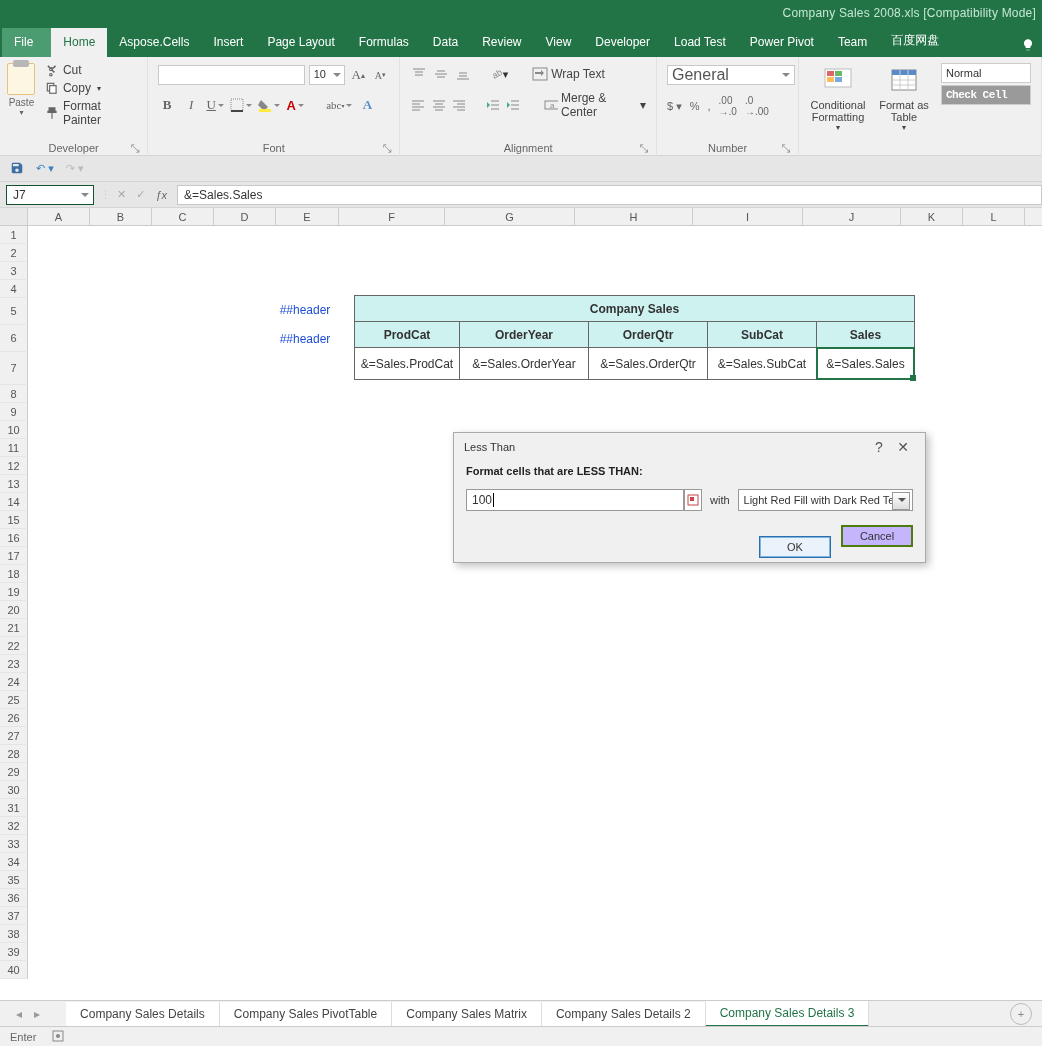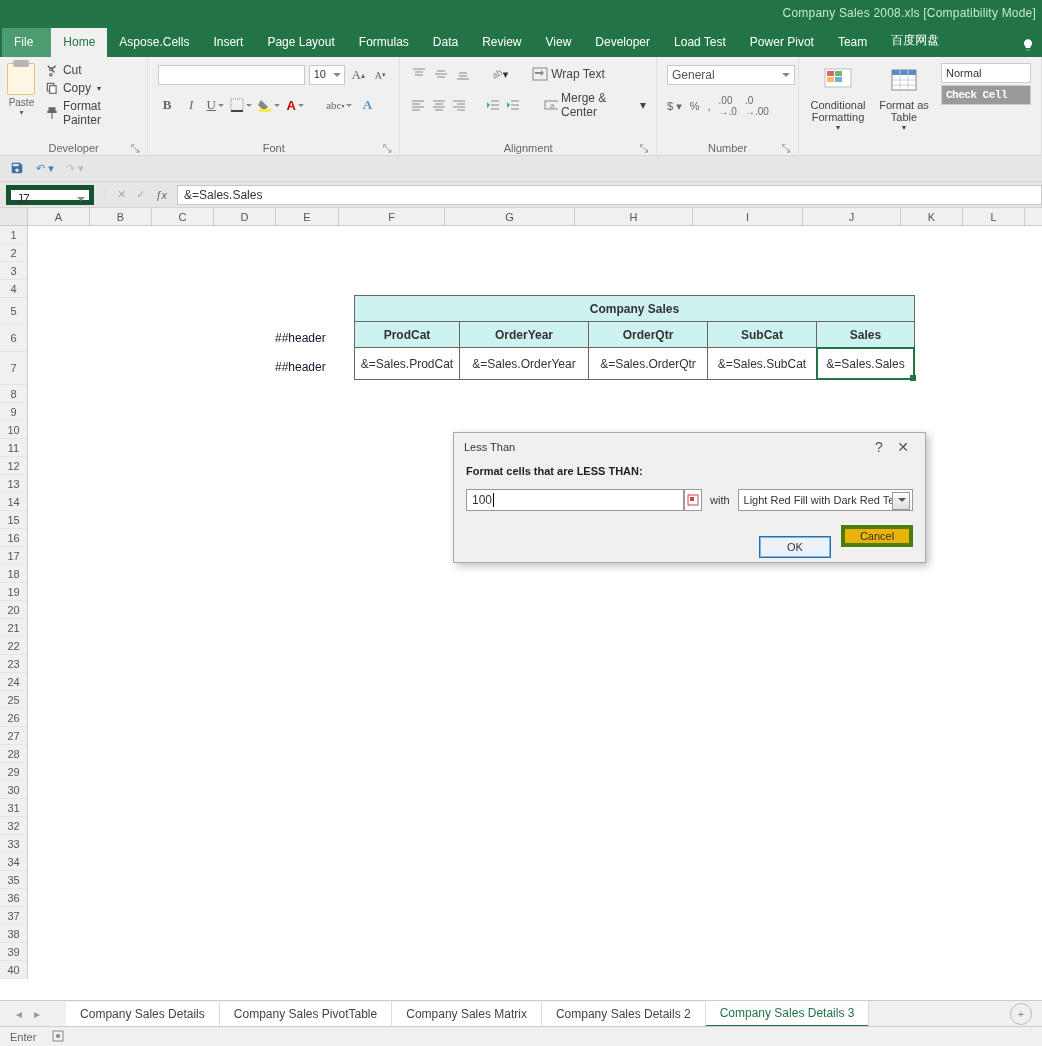--- a/index.html
+++ b/index.html
@@ -41,54 +41,54 @@
 .font .btn { min-width:18px; height:20px; display:flex; align-items:center; justify-content:center; color:#666; font-size:13px; font-family:"Times New Roman",serif;}
 .font .btn.caret::after{content:"";margin-left:2px;border:3px solid transparent;border-top-color:#888;position:relative;top:2px;}
 
 
 .align .row1, .align .row2 { display:flex; gap:4px; align-items:center; margin:4px 0;}
 .align .b { width:18px; height:18px; display:flex; align-items:center; justify-content:center; }
 .align .merge { display:flex; align-items:center; gap:3px; font-size:12px; color:#444;}
 
 
 .number .row1 { margin:4px 0 10px 0;}
-.number .combo { width:128px; height:20px; background:#fff; border:1px solid #c8c8c8; display:flex; align-items:center; padding:0 4px; font-size:12px; color:#555; position:relative;}
+.number .combo { width:128px; height:20px; background:#fff; border:1px solid #c8c8c8; display:flex; align-items:center; padding:0 4px; font-size:16px; color:#555; position:relative;}
 .number .combo::after{content:"";position:absolute;right:4px;top:7px;border:4px solid transparent;border-top-color:#888;}
 .number .row2 { display:flex; gap:8px; align-items:center; color:#666;}
 
 
 .styles .body { gap:8px; }
 .styles .bigbtn { width:58px; text-align:center; font-size:11px; color:#444; padding-top:2px;}
 .styles .bigbtn .ic { height:34px; display:flex; align-items:center; justify-content:center; }
 .styles .list { display:flex; flex-direction:column; gap:2px; }
 .styles .styleitem { width:90px; height:20px; border:1px solid #ccc; background:#fff; display:flex; align-items:center; padding:0 4px; font-size:11px;}
 .styles .styleitem.check { background:#9a9a9a; color:#fff; font-family:"Courier New",monospace; font-weight:bold; letter-spacing:-0.5px;}
 
 
 .qat { height:26px; background:#e6e6e6; display:flex; align-items:center; padding:0 10px; gap:12px; border-bottom:1px solid #d4d4d4;}
 .qat .q { color:#666; }
 
 
 .fbar { height:26px; background:#e6e6e6; display:flex; align-items:center; border-bottom:1px solid #d4d4d4; }
-.namebox2 { width:88px; height:20px; background:#fff; border:5px solid #14532d; margin:0 6px; padding:2px 6px; font-size:12px; position:relative;}
+.namebox2 { width:88px; height:20px; background:#fff; border:1px solid #14532d; margin:0 6px; padding:2px 6px; font-size:12px; position:relative;}
 .namebox2::after{content:"";position:absolute;right:4px;top:7px;border:4px solid transparent;border-top-color:#888;}
 .fxrow { display:flex; align-items:center; gap:10px; margin-left:6px;}
 .fxrow .fx { font-style:italic; color:#666; }
 .fxcell { flex:1; margin-left:10px; height:20px; background:#fff; border:1px solid #c8c8c8; padding:2px 6px; font-size:12px; color:#333;}
 
 
 .gridwrap { position:relative; height:772px; overflow:hidden;}
 .colheads { display:flex; height:18px; background:#f0f0f0; border-bottom:1px solid #ccc;}
 .colheads .corner { width:28px; border-right:1px solid #ccc; background:#e8e8e8;}
 .colheads .ch { border-right:1px solid #ccc; text-align:center; font-size:11px; color:#555; line-height:18px;}
 .rowheads { position:absolute; left:0; top:18px; width:28px; }
 .rowheads .rh { height:18px; border-bottom:1px solid #e5e5e5; border-right:1px solid #ccc; background:#f0f0f0; text-align:center; font-size:11px; color:#555; line-height:18px;}
 .rowheads .rh.tall { height:33px; line-height:33px;}
 .cells { position:absolute; left:28px; top:18px; right:0; }
-.hdrlabel { position:absolute; font-size:12px; color:#0f172a; text-align:left;margin-top:28px; }
+.hdrlabel { position:absolute; font-size:12px; color:#1d4ed8; text-align:center; }
 .tblcell { position:absolute; border:1px solid #666; background:#cdf2ef; text-align:center; font-weight:bold; font-size:12px; display:flex; align-items:center; justify-content:center; padding:0 4px;}
 .tblcell.row2 { background:#fff; font-weight:normal;}
 .activecell { position:absolute; border:2px solid #227447; pointer-events:none; }
 .activecell::after{content:"";position:absolute;right:-3px;bottom:-3px;width:6px;height:6px;background:#227447;}
 
 
 .dialog { position:absolute; left:453px; top:432px; width:473px; height:131px; background:#f0f0f0; border:1px solid #aaa; box-shadow:3px 3px 8px rgba(0,0,0,0.25);}
 .dialog .titlebar2 { height:28px; display:flex; align-items:center; padding:0 10px; font-size:11px;}
 .dialog .titlebar2 .t { flex:1; color:#333;}
 .dialog .titlebar2 .ic2 { width:24px; text-align:center; font-size:14px; color:#555;}
@@ -96,21 +96,21 @@
 .dialog .lbl { font-size:11px; font-weight:bold; color:#222; margin-bottom:12px;}
 .dialog .inrow { display:flex; align-items:center; gap:8px; margin-bottom:14px;}
 .dialog .valbox { flex:0 0 218px; height:22px; background:#fff; border:1px solid #999; padding:2px 5px; font-size:12px; display:flex; align-items:center; position:relative;}
 .dialog .valbox .cursor { width:1px; height:14px; background:#000; margin-left:1px;}
 .dialog .rangeic { width:18px; height:22px; border:1px solid #999; background:#fff; display:flex; align-items:center; justify-content:center; margin-left:-8px;}
 .dialog .with { font-size:11px; }
 .dialog .combo2 { flex:1; height:22px; background:#fff; border:1px solid #999; padding:2px 5px; font-size:11px; display:flex; align-items:center; position:relative;}
 .dialog .combo2::after{content:"";position:absolute;right:2px;top:2px;width:16px;height:16px;border:1px solid #999;background:linear-gradient(#fff,#ddd);}
 .dialog .combo2 .arr{position:absolute;right:6px;top:8px;border:4px solid transparent;border-top-color:#555;z-index:1;}
 .dialog .btns { display:flex; justify-content:flex-end; gap:10px;}
-.dialog .btn2 { width:72px; height:22px; background:#eab308; border:4px solid #4d7c0f; font-size:11px; display:flex; align-items:center; justify-content:center;}
+.dialog .btn2 { width:72px; height:22px; background:#c4b5fd; border:2px solid #4d7c0f; font-size:11px; display:flex; align-items:center; justify-content:center;}
 .dialog .btn2.ok { background:#eaf3fb; border:1px solid #2a6fb0; box-shadow:0 0 0 1px #7fb3e0 inset;margin-top:11px;}
 
 
 .sheettabs { position:absolute; bottom:20px; left:0; right:0; height:26px; background:#f0f0f0; border-top:1px solid #ccc; display:flex; align-items:center; padding:0 10px;}
 .sheettabs .nav { color:#999; padding:0 6px; font-size:12px;}
 .sheettabs .stab { padding:5px 14px; font-size:12px; color:#444; border-right:1px solid #ddd; background:#fff;}
 .sheettabs .stab.active { border-bottom:2px solid #227447; color:#227447;}
 .sheettabs .plus { margin-left:auto; width:22px; height:22px; border:1px solid #bbb; border-radius:11px; display:flex; align-items:center; justify-content:center; color:#888;}
 
 

